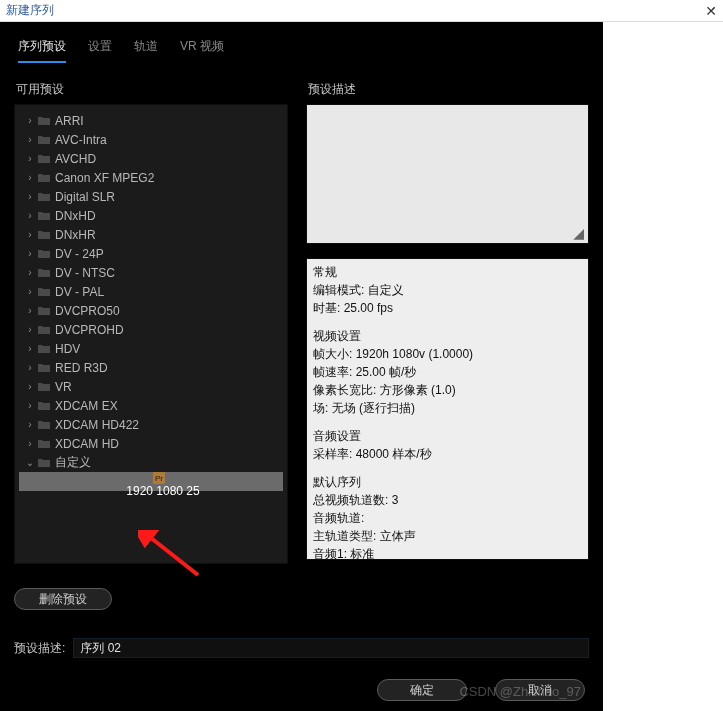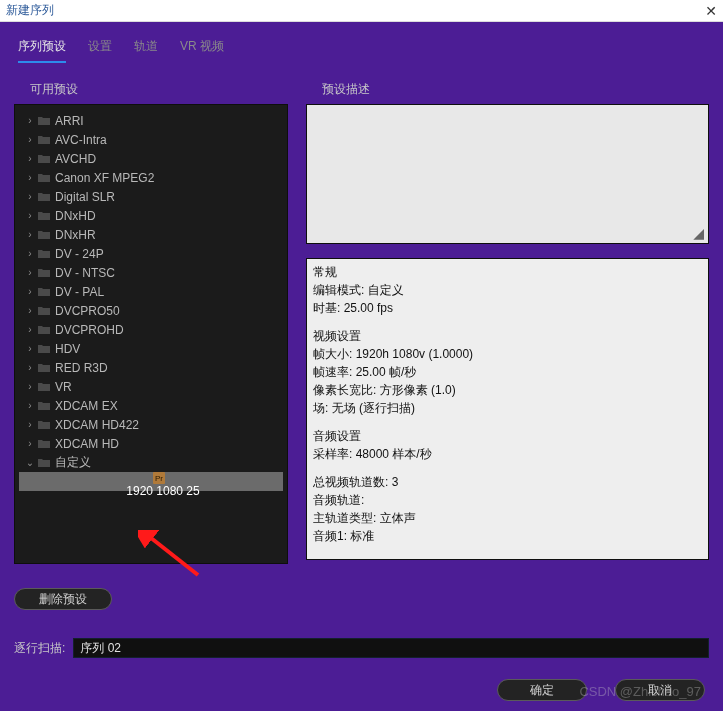--- a/index.html
+++ b/index.html
@@ -12,30 +12,30 @@
   }
   .window { width: 723px; height: 711px; background: #fff; }
   .titlebar {
     height: 22px; background: #fff; color: #2e5b9a;
     display: flex; align-items: center; padding: 8px 6px;
     font-size: 12px; border-bottom: 1px solid #dcdcdc;
   }
   .titlebar .spacer { flex: 1; }
   .titlebar .close { color: #333; font-size: 14px; cursor: default; }
   .dialog {
-    background: #4c1d95; width: 723px; height: 689px;
+    background: #000000; width: 603px; height: 689px;
     padding: 10px 14px 24px 14px; position: relative;
   }
   .tabs { display: flex; gap: 22px; padding: 6px 4px 0 4px; }
   .tab { color: #8a8a8a; padding-bottom: 6px; cursor: default; }
   .tab.active { color: #e6e6e6; border-bottom: 2px solid #2d8ceb; }
   .body { display: flex; gap: 18px; margin-top: 10px; }
   .col-left { width: 274px; }
   .col-right { flex: 1; }
-  .section-label { color: #c8c8c8; margin: 8px 0 6px 16px; }
+  .section-label { color: #c8c8c8; margin: 8px 0 6px 2px; }
   .panel {
     background: #1b1b1b; border: 1px solid #0e0e0e;
     width: 100%;
   }
   .tree-panel { height: 460px; padding: 6px 4px; overflow: hidden; }
   .tree-row {
     display: flex; align-items: center; height: 19px;
     color: #b8b8b8; white-space: nowrap; cursor: default;
   }
   .tree-row.selected { background: #6b6b6b; color: #fff; flex-direction: column; }
@@ -319,32 +319,33 @@
             <div>帧大小: 1920h 1080v (1.0000)</div>
             <div>帧速率: 25.00 帧/秒</div>
             <div>像素长宽比: 方形像素 (1.0)</div>
             <div>场: 无场 (逐行扫描)</div>
           </div>
           <div class="grp">
             <div>音频设置</div>
             <div>采样率: 48000 样本/秒</div>
           </div>
           <div class="grp">
+            <div>默认序列</div>
             <div>总视频轨道数: 3</div>
             <div>音频轨道:</div>
             <div>主轨道类型: 立体声</div>
             <div>音频1: 标准</div>
 
           </div>
         </div>
       </div>
     </div>
 
     <div class="name-row">
-      <span>逐行扫描:</span>
+      <span>预设描述:</span>
       <input class="name-input" value="序列 02" style="">
     </div>
 
     <div class="footer-btns">
       <span class="btn">确定</span>
       <span class="btn">取消</span>
     </div>
 
     <div class="watermark">CSDN @Zhichao_97</div>
 

